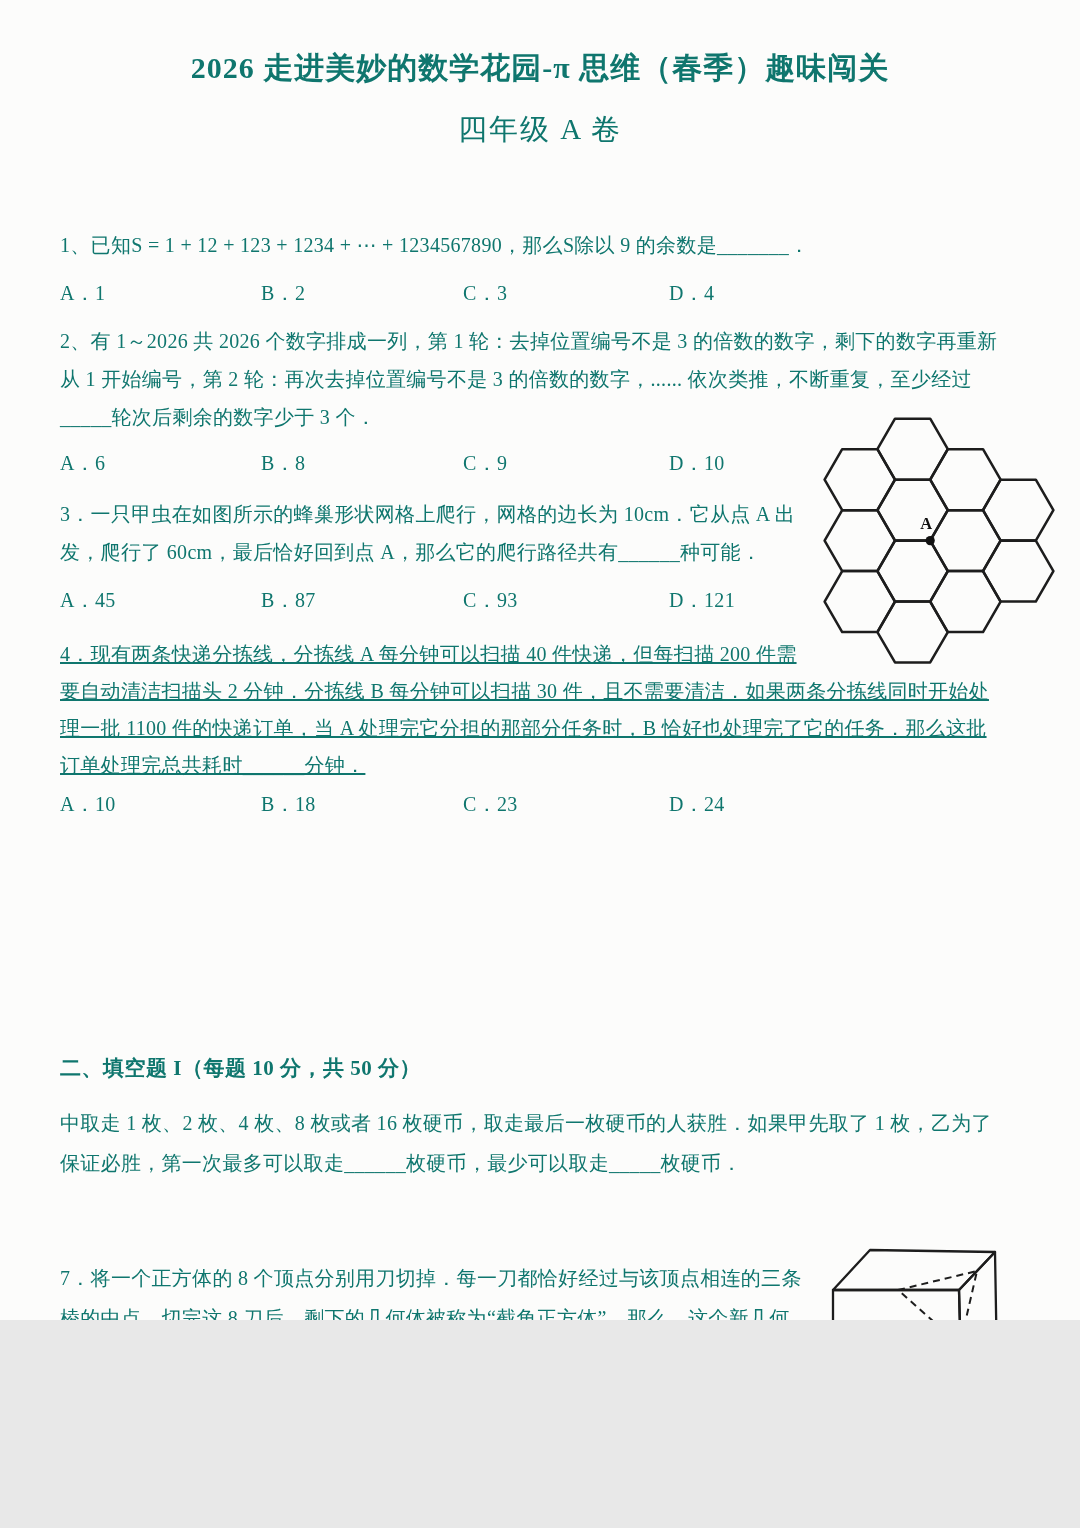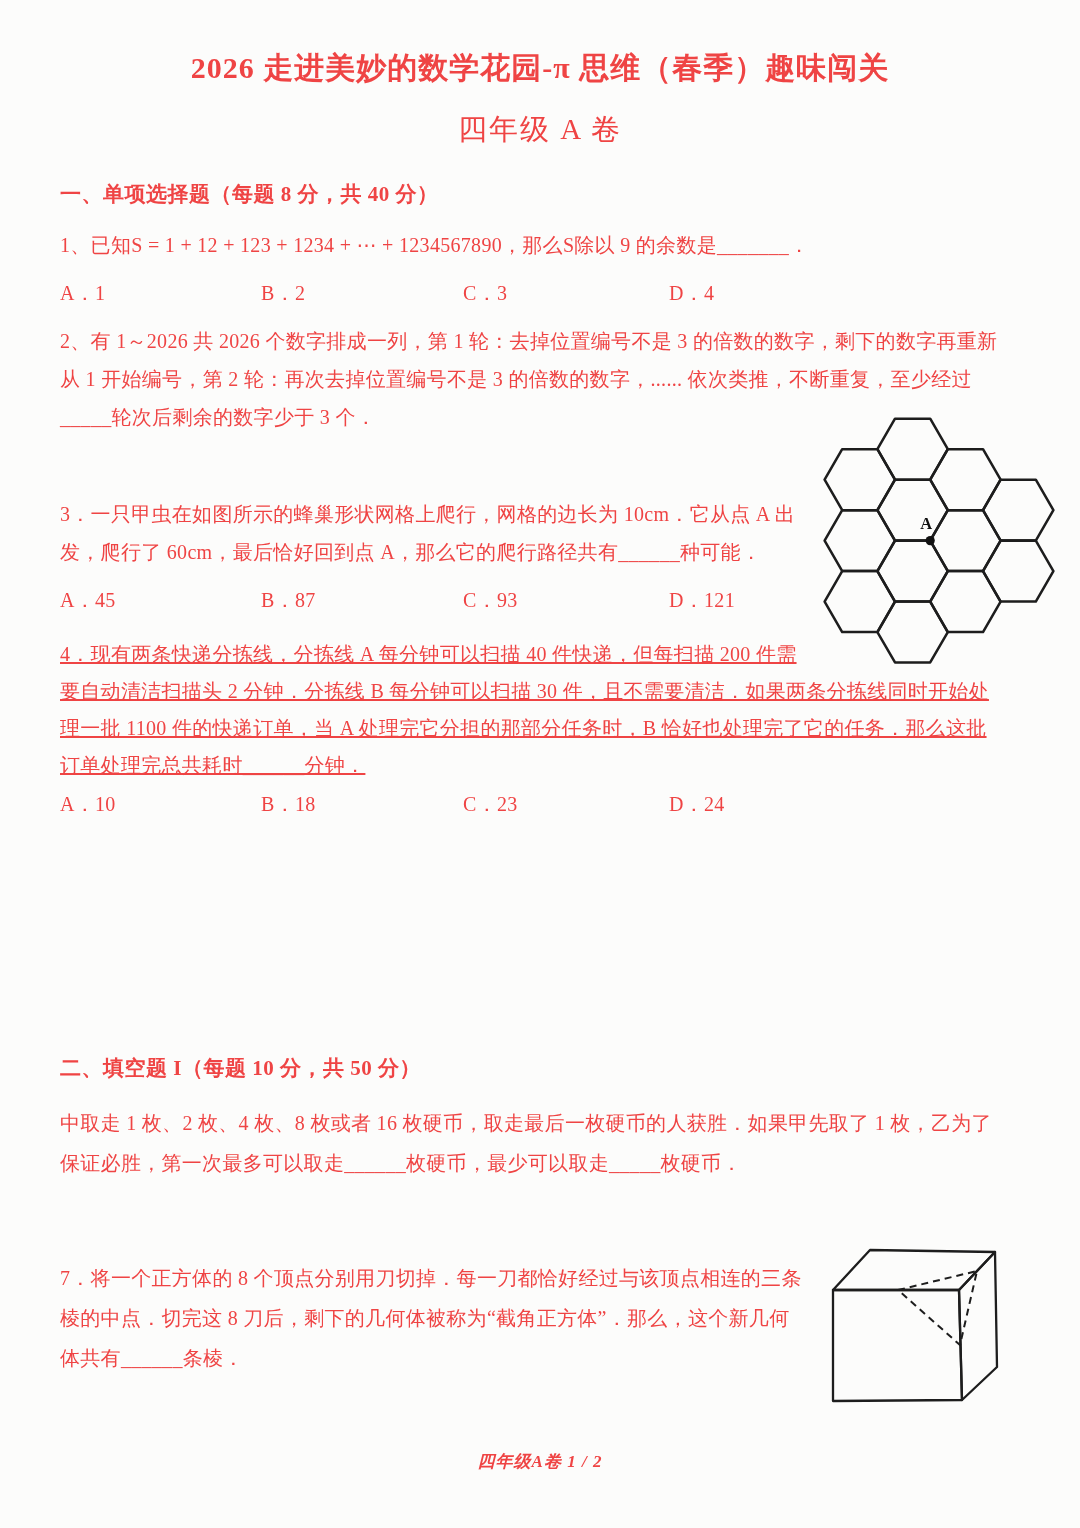--- a/index.html
+++ b/index.html
@@ -1,21 +1,21 @@
 <!DOCTYPE html>
 <html><head>
 <meta charset="utf-8">
 <style>
   html,body{margin:0;padding:0;background:#e8e8e8;}
   .page{
     position:relative;
-    width:1080px;height:1528px;
+    width:1080px;height:1320px;
     background:#fcfcfb;
     font-family:"Liberation Serif","DejaVu Serif",serif;
-    color:#ef4444;
+    color:#0f766e;
     overflow:hidden;
     margin:0 auto;
   }
   .abs{position:absolute;}
   .title{
     left:0;width:1080px;text-align:center;
     font-size:30px;font-weight:bold;letter-spacing:1px;
     white-space:nowrap;
   }
   .subtitle{
@@ -57,36 +57,41 @@
 </style>
 </head>
 <body>
 
 <div class="page">
 
   <div class="abs title" style="top:48px">2026 走进美妙的数学花园-π 思维（春季）趣味闯关</div>
 
   <div class="abs subtitle" style="top:110px">四年级 A 卷</div>
 
-  <div class="abs sec-heading" style="top:180px">一、单项选择题（每题 8 分，共 40 分）</div>
 
   <div class="abs qblock lh38" style="top:226px">
     <div class="qline">1、已知S = 1 + 12 + 123 + 1234 + ⋯ + 1234567890，那么S除以 9 的余数是_______．</div>
   </div>
   <div class="abs optrow" style="top:280px">
     <span class="o1">A．1</span>
     <span class="o2">B．2</span>
     <span class="o3">C．3</span>
     <span class="o4">D．4</span>
   </div>
 
   <div class="abs qblock lh38" style="top:322px">
     <div class="qline">2、有 1～2026 共 2026 个数字排成一列，第 1 轮：去掉位置编号不是 3 的倍数的数字，剩下的数字再重新</div>
     <div class="qline">从 1 开始编号，第 2 轮：再次去掉位置编号不是 3 的倍数的数字，...... 依次类推，不断重复，至少经过</div>
     <div class="qline">_____轮次后剩余的数字少于 3 个．</div>
+  </div>
+  <div class="abs optrow" style="top:450px">
+    <span class="o1">A．6</span>
+    <span class="o2">B．8</span>
+    <span class="o3">C．9</span>
+    <span class="o4">D．10</span>
   </div>
 
   <svg class="fig" style="left:820px;top:414px" width="238" height="253" viewBox="-36 -32 216 230">
     <g>
       <polygon points="-32,27.7 -16,0 16,0 32,27.7 16,55.4 -16,55.4"></polygon>
       <polygon points="-32,83.1 -16,55.4 16,55.4 32,83.1 16,110.8 -16,110.8"></polygon>
       <polygon points="-32,138.5 -16,110.8 16,110.8 32,138.5 16,166.2 -16,166.2"></polygon>
       <polygon points="16,0 32,-27.7 64,-27.7 80,0 64,27.7 32,27.7"></polygon>
       <polygon points="16,55.4 32,27.7 64,27.7 80,55.4 64,83.1 32,83.1"></polygon>
       <polygon points="16,110.8 32,83.1 64,83.1 80,110.8 64,138.5 32,138.5"></polygon>

